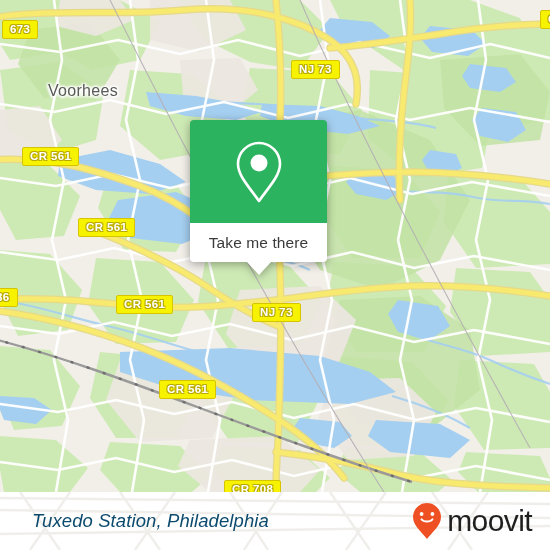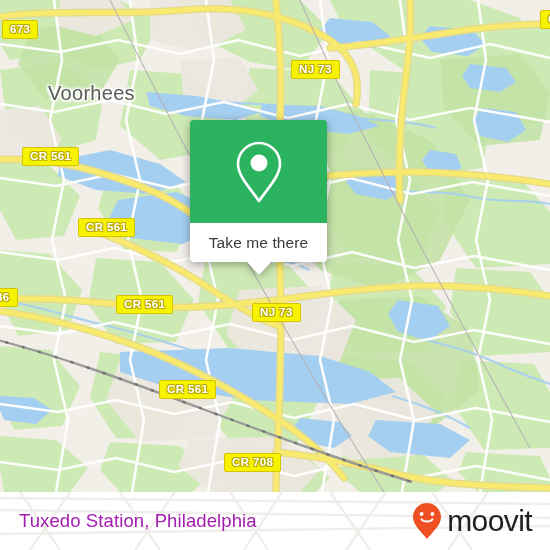--- a/index.html
+++ b/index.html
@@ -35,21 +35,21 @@
     white-space:nowrap;
     text-shadow:
       -1px -1px 0 #b9aa00, 1px -1px 0 #b9aa00,
       -1px  1px 0 #b9aa00, 1px  1px 0 #b9aa00;
     letter-spacing:.4px;
   }
 
   
   .place-label{
     position:absolute; z-index:28;
-    color:#5a5a58; font-size:20px; letter-spacing:.3px;
+    color:#5a5a58; font-size:16px; letter-spacing:.3px;
     text-shadow:
       -1.5px -1.5px 2px #fff, 1.5px -1.5px 2px #fff,
       -1.5px  1.5px 2px #fff, 1.5px  1.5px 2px #fff,
        0 0 3px #fff, 0 0 4px #fff;
     white-space:nowrap;
   }
 
   
   #popup-card{
     position:absolute; left:190px; top:120px; width:137px; z-index:50;
@@ -76,22 +76,22 @@
     border-top:14px solid #fff;
   }
 
   
   #footer{
     position:absolute; left:0; top:492px; width:550px; height:58px;
     background:#fff; overflow:hidden;
   }
   #footer-watermark{ position:absolute; left:0; top:0; width:550px; height:58px; opacity:1; }
   #footer-title{
-    position:absolute; left:19px; top:50%; transform:translateY(-50%);
-    font-size:18.5px; color:#a21caf; letter-spacing:.1px; white-space:nowrap; z-index:3;
+    position:absolute; left:32px; top:50%; transform:translateY(-50%);
+    font-size:18.5px; color:#0c4a6e; letter-spacing:.1px; white-space:nowrap; z-index:3;font-style:italic;
   }
   #brand-logo{
     position:absolute; right:18px; top:50%; transform:translateY(-50%);
     display:flex; align-items:center; gap:4px; z-index:3;
   }
   #brand-mark{ display:block; }
   #brand-word{
     font-size:30px; color:#1f1f1f; letter-spacing:-0.6px;
     font-weight:normal; line-height:30px; margin-left:1px;
   }
@@ -246,21 +246,21 @@
   <div class="place-label" style="left:48px; top:82px;">Voorhees</div>
 
   <div class="shield" style="left:2px; top:20px;">673</div>
   <div class="shield" style="left:291px; top:60px;">NJ 73</div>
   <div class="shield" style="left:22px; top:147px;">CR 561</div>
   <div class="shield" style="left:78px; top:218px;">CR 561</div>
   <div class="shield" style="left:-12px; top:288px;">86</div>
   <div class="shield" style="left:116px; top:295px;">CR 561</div>
   <div class="shield" style="left:252px; top:303px;">NJ 73</div>
   <div class="shield" style="left:159px; top:380px;">CR 561</div>
-  <div class="shield" style="left:224px; top:453px;">CR 708</div>
+  <div class="shield" style="left:224px; top:480px;">CR 708</div>
   <div class="shield" style="left:540px; top:10px;">C</div>
 
 
   <div id="popup-card">
     <div id="popup-green">
       <span>
         <svg width="54" height="66" viewBox="0 0 54 66" fill="none">
           <path d="M27 4 C15.4 4 6 13.4 6 25 C6 37 18 49 27 62 C36 49 48 37 48 25 C48 13.4 38.6 4 27 4 Z" stroke="#ffffff" stroke-width="2.6" fill="none" stroke-linejoin="round"></path>
           <circle cx="27" cy="24" r="8.5" fill="#ffffff"></circle>
         </svg>

